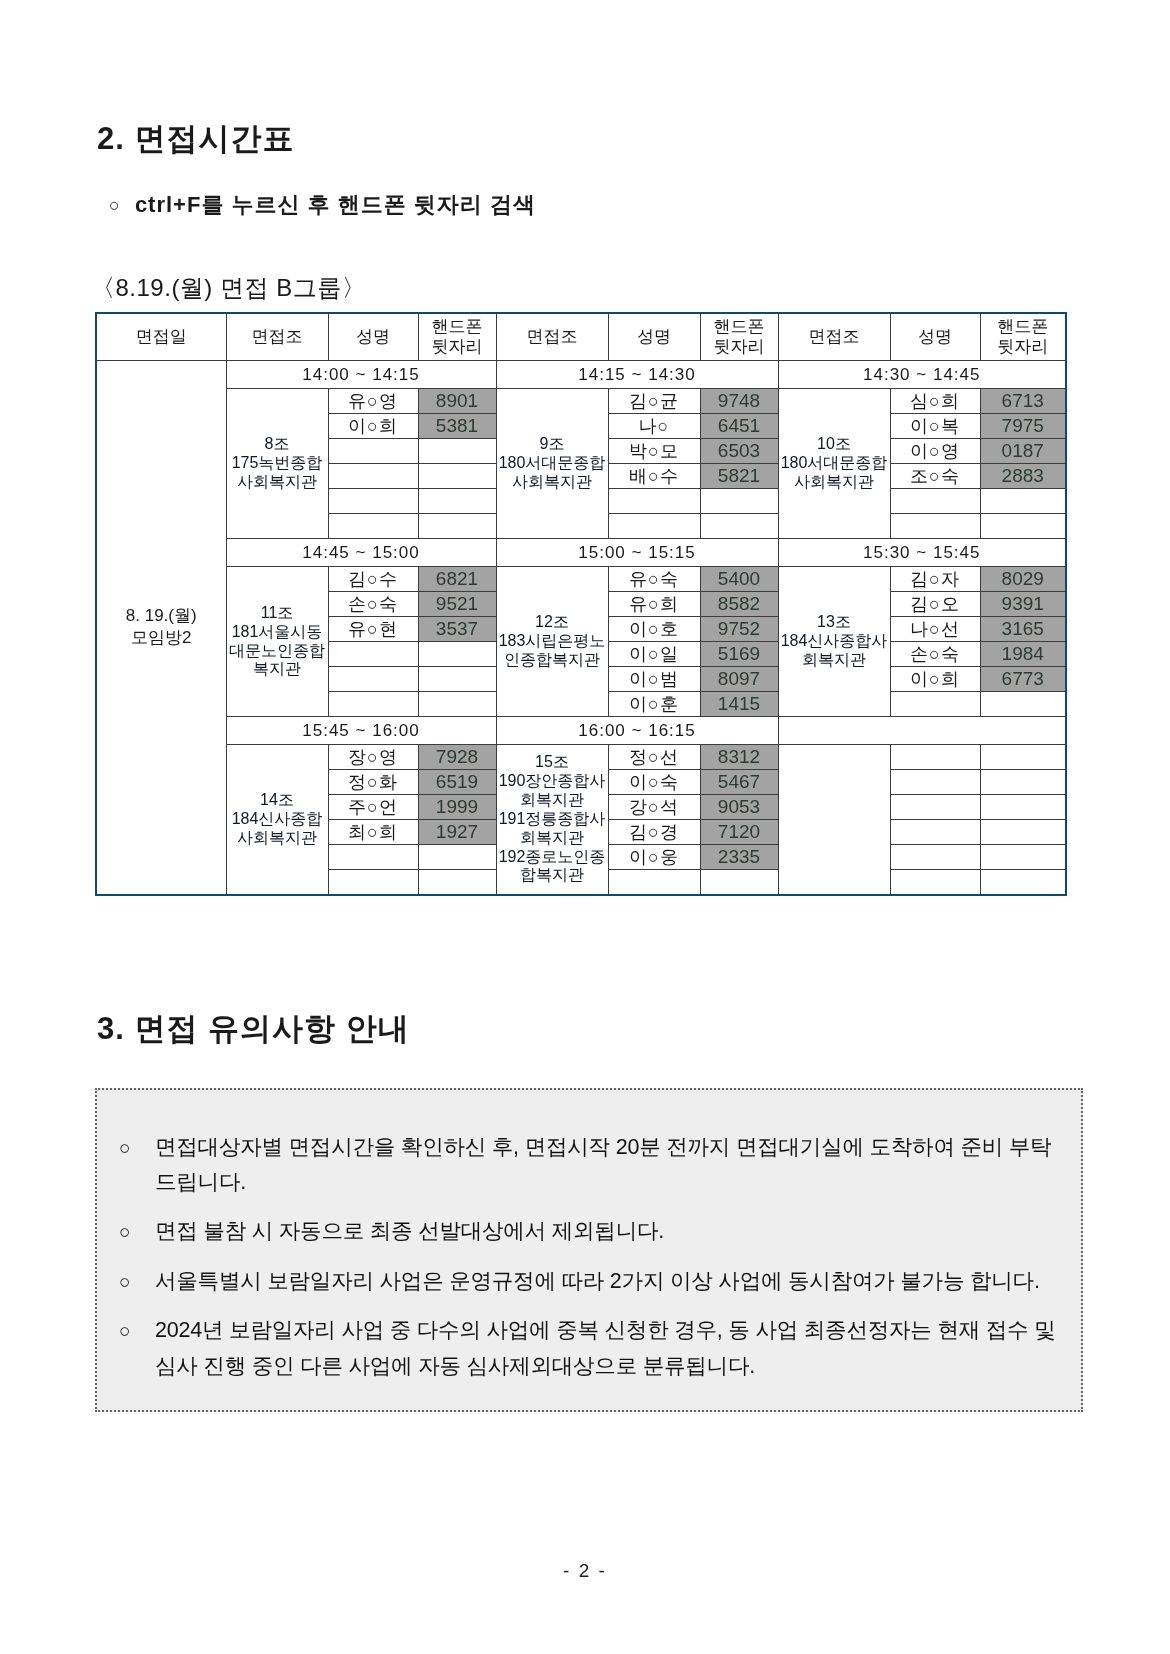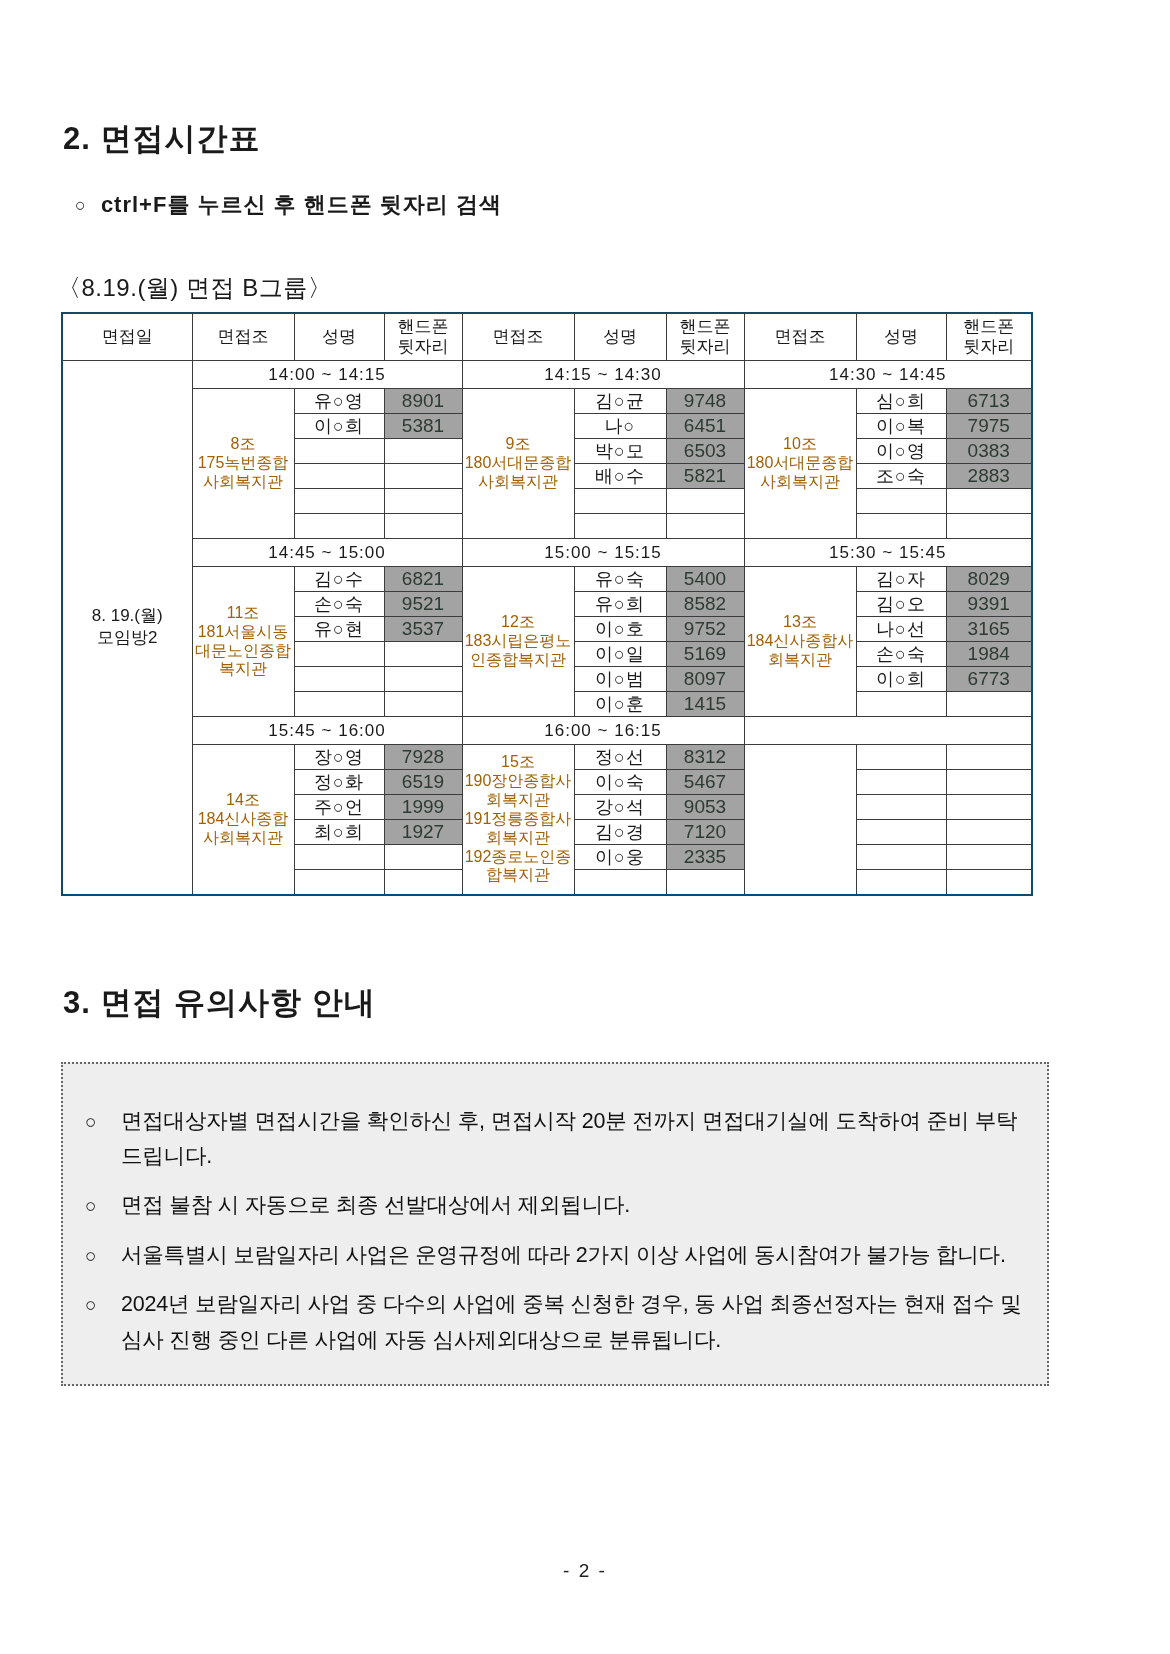--- a/index.html
+++ b/index.html
@@ -1,30 +1,30 @@
 <!DOCTYPE html>
 <html><head>
 <meta charset="utf-8">
 <style>
   html,body{margin:0;padding:0;background:#fff;}
   body{width:1170px;height:1654px;position:relative;font-family:"Liberation Sans","DejaVu Sans",sans-serif;color:#1a1a1a;}
-  .content{padding:118px 105px 0 61px;}
+  .content{padding:118px 105px 0 95px;}
   .sec-title{font-size:31px;font-weight:800;margin:0 0 0 2px;letter-spacing:1px;}
   .tip-line{display:flex;align-items:center;gap:14px;margin:30px 0 0 14px;font-size:22px;font-weight:700;letter-spacing:1px;}
   .tip-line .bullet{font-size:18px;line-height:1;}
   .caption{margin:52px 0 8px -4px;font-size:24px;font-weight:400;letter-spacing:0.5px;}
   table.sched{border-collapse:collapse;table-layout:fixed;width:970px;border:2px solid #0c4a6e;}
   table.sched th,table.sched td{border:1px solid #3c3c3c;text-align:center;vertical-align:middle;padding:0 2px;overflow:hidden;}
   table.sched th{font-size:17px;font-weight:400;height:46px;line-height:1.2;}
   tr.time-row td.time{height:27px;font-size:17px;letter-spacing:1px;}
   tr.data-row{height:25px;}
   td.name-cell{font-size:18px;letter-spacing:1px;}
   td.phone-cell{font-size:19px;color:#2e3b33;}
   td.phone-cell.filled{background:#a3a3a3;}
-  td.group-cell{font-size:16px;line-height:1.18;color:#a16207;}
+  td.group-cell{font-size:16px;line-height:1.18;color:#0f172a;}
   td.date-cell{font-size:17px;line-height:1.3;}
   .pre{white-space:pre-line;}
   .notice-box{margin-top:38px;width:942px;background:#eeeeee;border:2px dotted #666;padding:40px 20px 26px 22px;}
   .notice-item{display:flex;gap:12px;font-size:21.5px;line-height:1.65;margin-bottom:14px;color:#111;}
   .notice-item .marker{width:24px;flex:0 0 24px;font-size:19px;padding-top:2px;}
   .notice-item .text{flex:1;letter-spacing:-0.2px;}
   .footer{position:absolute;left:0;bottom:72px;width:100%;text-align:center;font-size:19px;letter-spacing:2px;color:#222;}
 </style>
 </head>
 <body>
@@ -99,21 +99,21 @@
           <td class="phone-cell filled">6451</td>
           <td class="name-cell">이○복</td>
           <td class="phone-cell filled">7975</td>
         </tr>
         <tr class="data-row">
           <td class="name-cell"></td>
           <td class="phone-cell"></td>
           <td class="name-cell">박○모</td>
           <td class="phone-cell filled">6503</td>
           <td class="name-cell">이○영</td>
-          <td class="phone-cell filled">0383</td>
+          <td class="phone-cell filled">0187</td>
         </tr>
         <tr class="data-row">
           <td class="name-cell"></td>
           <td class="phone-cell"></td>
           <td class="name-cell">배○수</td>
           <td class="phone-cell filled">5821</td>
           <td class="name-cell">조○숙</td>
           <td class="phone-cell filled">2883</td>
         </tr>
         <tr class="data-row">
@@ -247,21 +247,21 @@
           <td class="name-cell"></td>
           <td class="phone-cell"></td>
           <td class="name-cell"></td>
           <td class="phone-cell"></td>
           <td class="name-cell"></td>
           <td class="phone-cell"></td>
         </tr>
       </tbody>
   </table>
 
-  <h2 class="sec-title" style="margin-top:86px;">3. 면접 유의사항 안내</h2>
+  <h2 class="sec-title" style="margin-top:112px;">3. 면접 유의사항 안내</h2>
 
   <div class="notice-box">
     <div class="notice-item">
       <span class="marker">○</span>
       <span class="text">면접대상자별 면접시간을 확인하신 후, 면접시작 20분 전까지 면접대기실에 도착하여 준비 부탁드립니다.</span>
     </div>
     <div class="notice-item">
       <span class="marker">○</span>
       <span class="text">면접 불참 시 자동으로 최종 선발대상에서 제외됩니다.</span>
     </div>

